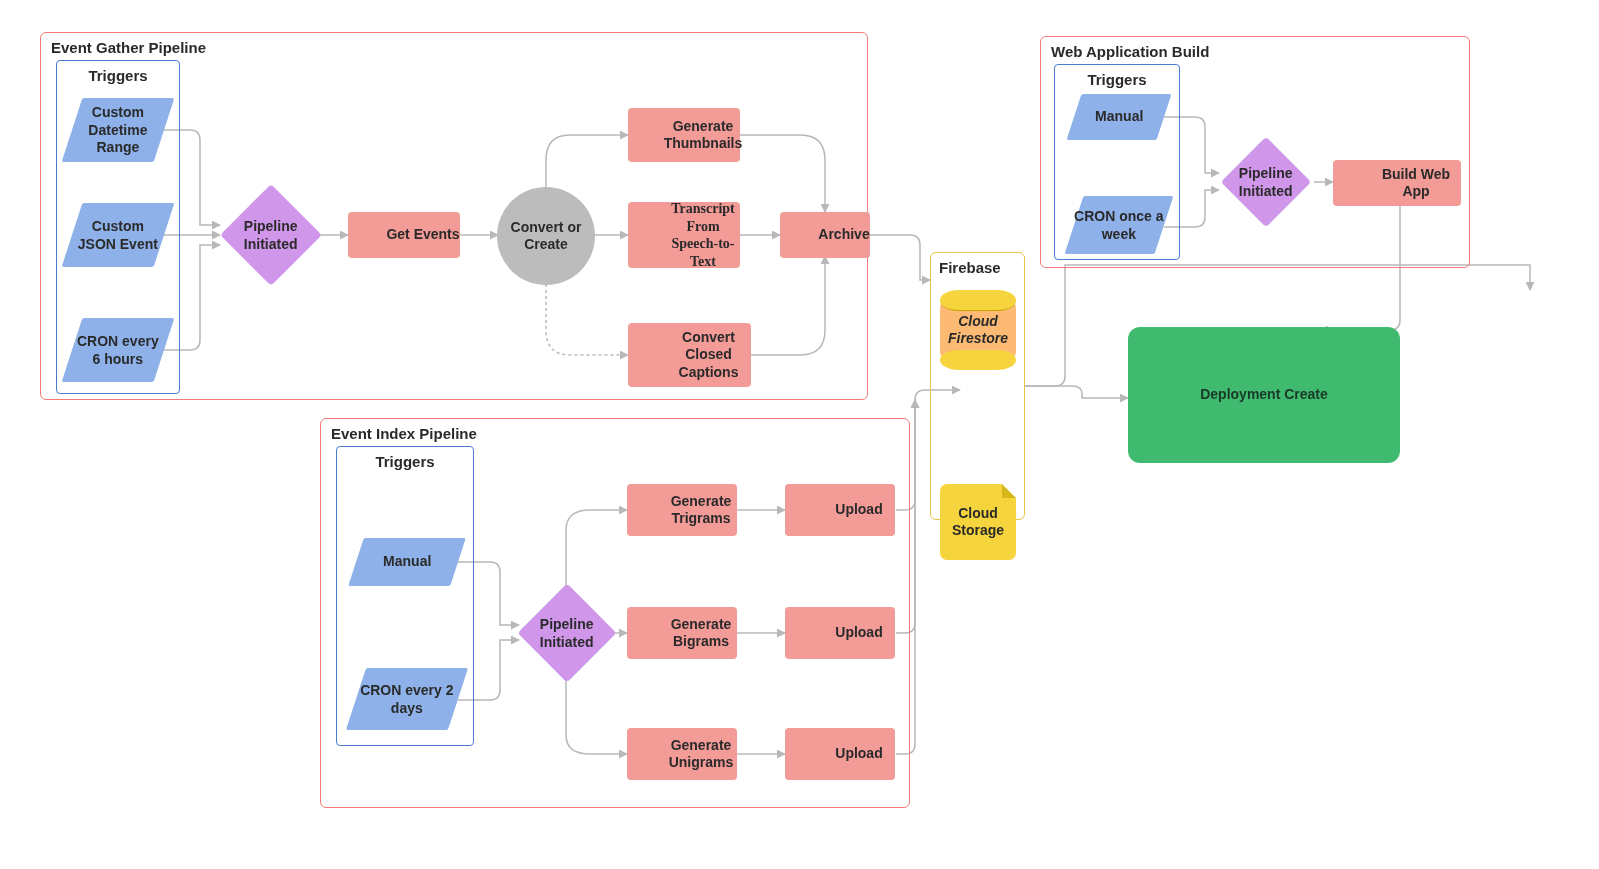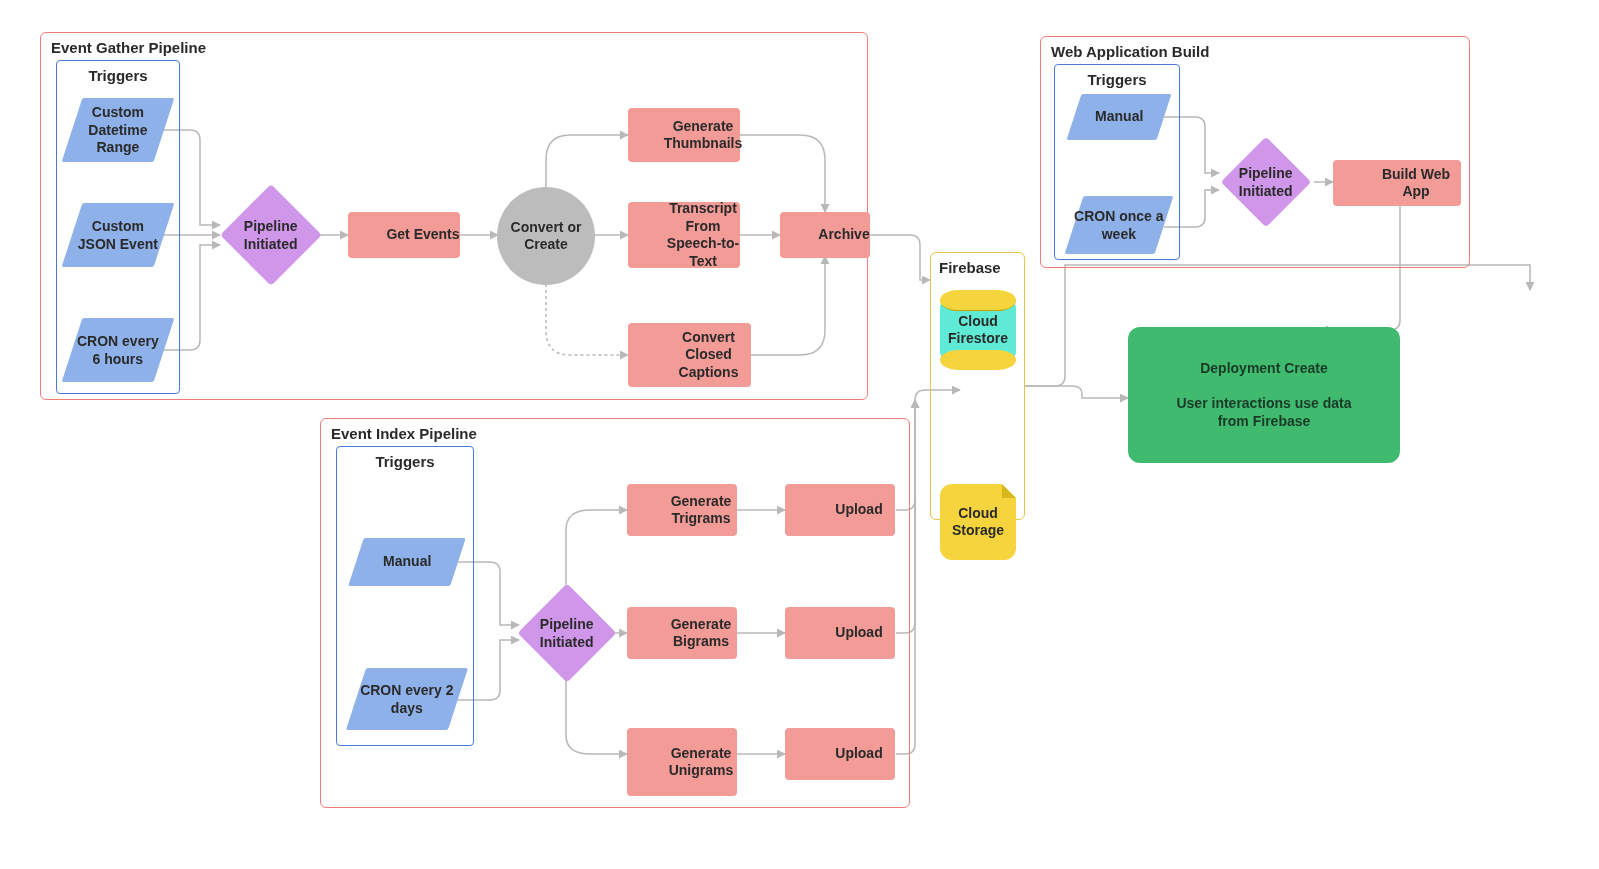--- a/index.html
+++ b/index.html
@@ -27,26 +27,26 @@
 
   
   .para { transform: skewX(-18deg); background:#8db1e8; border-radius:2px; }
   .para > span { display:block; transform: skewX(18deg); }
 
   
   .diamond { transform: rotate(45deg); background:#cf96ea; border-radius:4px; }
   .diamond > span { display:block; transform: rotate(-45deg); text-align:center; }
 
   
-  .cyl { background:#5eead4; border-radius:8px 8px 8px 8px; position:relative; }
+  .cyl { background:#fdba74; border-radius:8px 8px 8px 8px; position:relative;font-style:italic; }
   .cyl:before { content:""; position:absolute; top:-10px; left:0; right:0; height:20px; background:#f5d43e; border-radius:50%/100%; border-bottom:1px solid #c8a600; }
   .cyl:after  { content:""; position:absolute; bottom:-10px; left:0; right:0; height:20px; background:#f5d43e; border-radius:50%/100%; }
 
   
-  .page { background:#f5d43e; border-radius:12px; position:relative; }
+  .page { background:#f5d43e; border-radius:7px; position:relative; }
   .page:before { content:""; position:absolute; top:0; right:0; width:0; height:0; border-top:14px solid #fff; border-left:14px solid #d8b71a; }
 </style>
 </head>
 <body>
 
 <svg class="connectors" viewBox="0 0 1599 869">
   <defs>
     <marker id="arrow" viewBox="0 0 10 10" refX="9" refY="5" markerWidth="6" markerHeight="6" orient="auto-start-reverse">
       <path d="M 0 0 L 10 5 L 0 10 z" fill="#b8b8b8"></path>
     </marker>
@@ -120,21 +120,21 @@
   </div>
 <div class="node rect-red" style="left:348px; top:212px; width:112px; height:46px;">
     <span>Get Events</span>
   </div>
 <div class="node circle-grey" style="left:497px; top:187px; width:98px; height:98px;">
     <span>Convert or Create</span>
   </div>
 <div class="node rect-red" style="left:628px; top:108px; width:112px; height:54px;">
     <span>Generate Thumbnails</span>
   </div>
-<div class="node rect-red" style="left:628px; top:202px; width:112px; height:66px;">
+<div class="node rect-red" style="left:628px; top:202px; width:112px; height:66px;font-family:Liberation Serif, serif;">
     <span>Transcript From Speech-to-Text</span>
   </div>
 <div class="node rect-red" style="left:628px; top:323px; width:123px; height:64px;">
     <span>Convert Closed Captions</span>
   </div>
 <div class="node rect-red" style="left:780px; top:212px; width:90px; height:46px;">
     <span>Archive</span>
   </div>
 
 <div class="group-box" style="left:320px; top:418px; width:590px; height:390px;padding-left:48px;">
@@ -152,21 +152,21 @@
 
 <div class="node diamond" style="left:532px; top:598px; width:70px; height:70px;">
     <span>Pipeline Initiated</span>
   </div>
 <div class="node rect-red" style="left:627px; top:484px; width:110px; height:52px;">
     <span>Generate Trigrams</span>
   </div>
 <div class="node rect-red" style="left:627px; top:607px; width:110px; height:52px;">
     <span>Generate Bigrams</span>
   </div>
-<div class="node rect-red" style="left:627px; top:728px; width:110px; height:68px;">
+<div class="node rect-red" style="left:627px; top:728px; width:110px; height:52px;">
     <span>Generate Unigrams</span>
   </div>
 <div class="node rect-red" style="left:785px; top:484px; width:110px; height:52px;">
     <span>Upload</span>
   </div>
 <div class="node rect-red" style="left:785px; top:607px; width:110px; height:52px;">
     <span>Upload</span>
   </div>
 <div class="node rect-red" style="left:785px; top:728px; width:110px; height:52px;">
     <span>Upload</span>
@@ -196,14 +196,13 @@
   </div>
 <div class="node diamond" style="left:1234px; top:150px; width:64px; height:64px;">
     <span>Pipeline Initiated</span>
   </div>
 <div class="node rect-red" style="left:1333px; top:160px; width:128px; height:46px;">
     <span>Build Web App</span>
   </div>
 
 <div class="node rect-green" style="left:1128px; top:327px; width:272px; height:136px; flex-direction:column; gap:18px;">
   <span style="font-weight:700;">Deployment Create</span>
-  <span style="font-weight:700; max-width:210px;">User interactions use data from Firebase</span>
 </div>
 
 </body></html>

